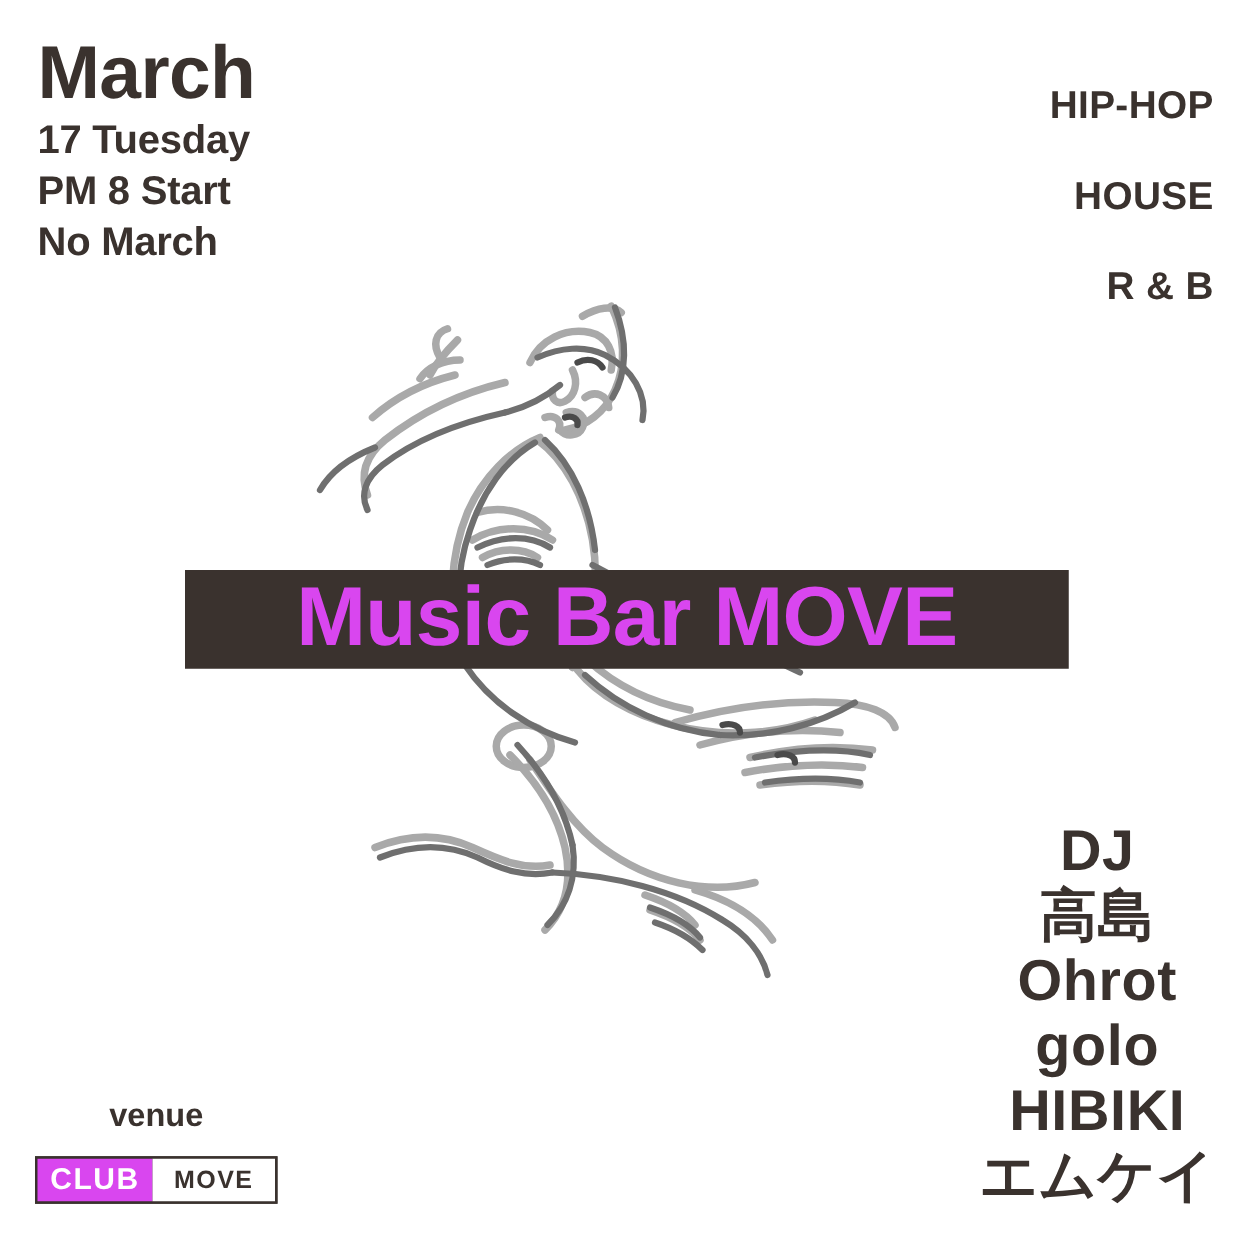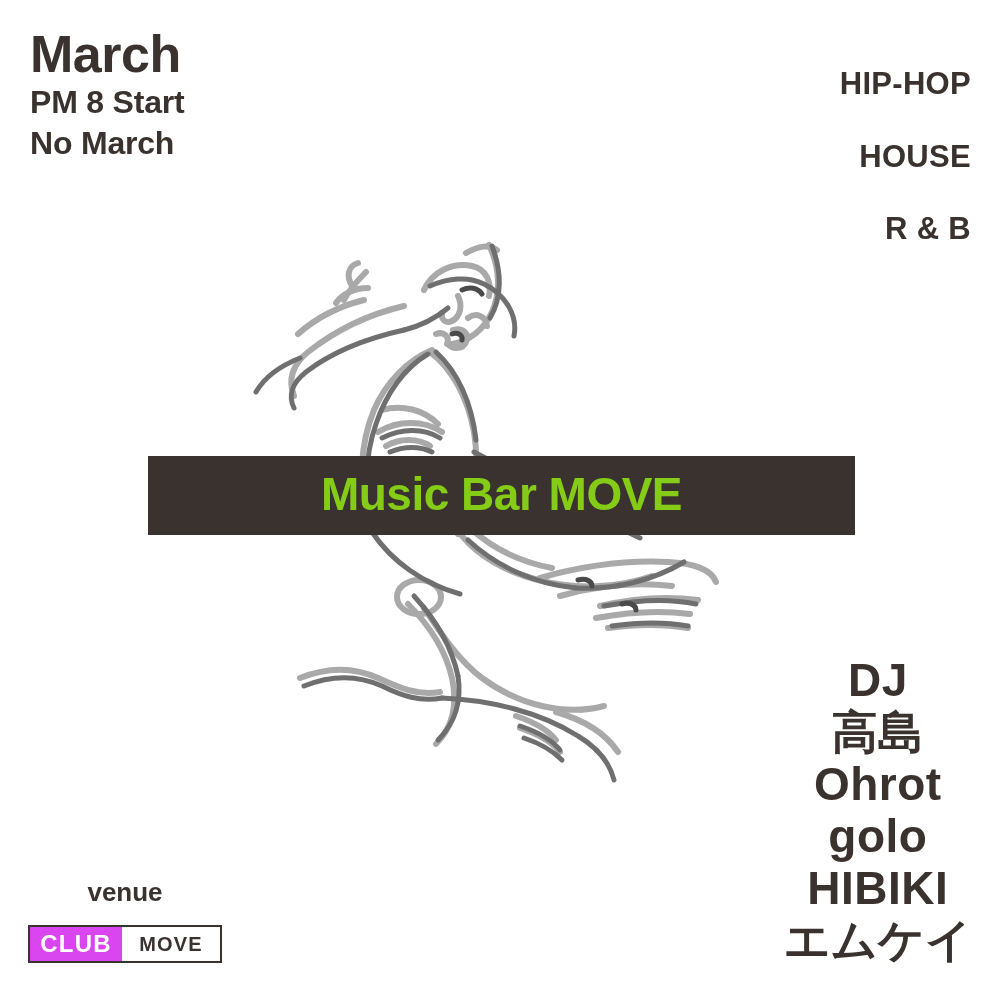--- a/index.html
+++ b/index.html
@@ -26,21 +26,21 @@
   }
 
   
   .event-info {
     position: absolute;
     left: 30px;
     top: 26px;
     line-height: 1.0;
   }
   .event-month {
-    font-size: 52px;
+    font-size: 60px;
     font-weight: bold;
     letter-spacing: -0.5px;
     line-height: 1.08;
     color: #3a322e;
     display: block;
   }
   .event-line {
     font-size: 32px;
     font-weight: bold;
     letter-spacing: -0.2px;
@@ -83,22 +83,22 @@
     top: 456px;
     width: 707px;
     height: 79px;
     background: #3a322e;
     display: flex;
     align-items: center;
     justify-content: center;
     box-sizing: border-box;
   }
   .title-banner-text {
-    color: #84cc16;
-    font-size: 46px;
+    color: #d946ef;
+    font-size: 67px;
     font-weight: bold;
     letter-spacing: -0.5px;
     white-space: nowrap;
     line-height: 1;
     padding-bottom: 4px;
   }
 
   
   .dj-list {
     position: absolute;
@@ -169,20 +169,21 @@
     line-height: 1;
   }
 </style>
 </head>
 <body>
 
 <div class="poster">
 
   <div class="event-info">
     <span class="event-month">March</span>
+    <span class="event-line">17 Tuesday</span>
     <span class="event-line">PM 8 Start</span>
     <span class="event-line">No March</span>
   </div>
 
   <div class="genre-list">
     <span class="genre-item">HIP-HOP</span>
     <span class="genre-item">HOUSE</span>
     <span class="genre-item">R &amp; B</span>
   </div>
 

